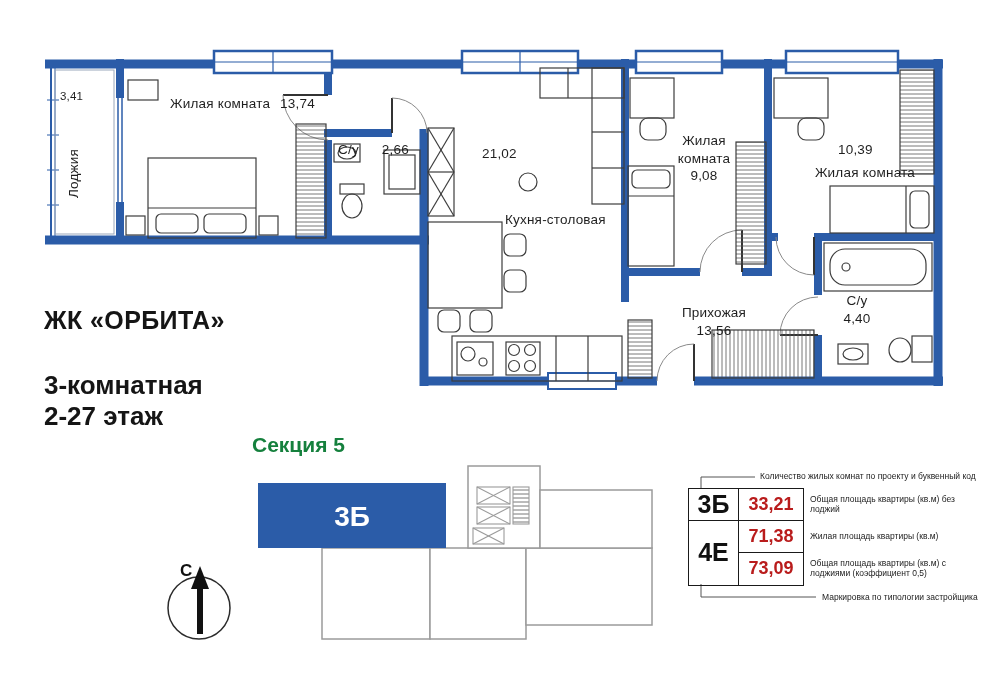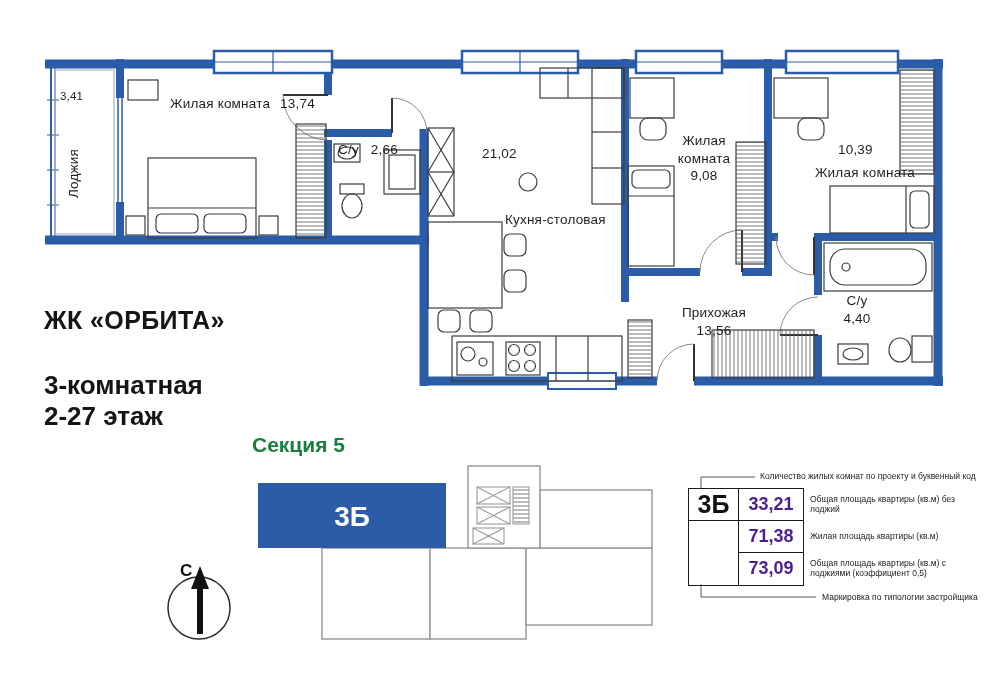--- a/index.html
+++ b/index.html
@@ -19,21 +19,21 @@
   .section-title { position:absolute; left:252px; top:433px; font-size:21px; font-weight:bold; color:#15803d; }
 
   
   .spec-table { position:absolute; left:688px; top:488px; display:flex; }
   .spec-box { display:flex; border:1.3px solid #1a1a1a; }
   .code-col { width:50px; border-right:1.3px solid #1a1a1a; display:flex; flex-direction:column; }
   .code { text-align:center; font-weight:bold; font-size:25px; color:#111; }
   .code.c1 { height:32px; line-height:31px; border-bottom:1.3px solid #1a1a1a; }
   .code.c2 { height:64px; line-height:63px; }
   .val-col { width:64px; display:flex; flex-direction:column; }
-  .val { height:32px; line-height:31px; text-align:center; font-weight:bold; font-size:18px; color:#4c1d95; border-bottom:1.3px solid #1a1a1a; }
+  .val { height:32px; line-height:31px; text-align:center; font-weight:bold; font-size:18px; color:#b91c1c; border-bottom:1.3px solid #1a1a1a; }
   .val:last-child { border-bottom:none; }
   .label-col { display:flex; flex-direction:column; margin-left:6px; width:168px; }
   .lab { height:32px; display:flex; align-items:center; font-size:8.5px; line-height:1.2; color:#222; }
   .note { position:absolute; font-size:8.5px; color:#222; white-space:nowrap; }
   .compass-letter { font-size:17px; font-weight:bold; fill:#111; font-family:"Liberation Sans",sans-serif; }
   .section-unit { font-size:28px; font-weight:bold; fill:#ffffff; font-family:"Liberation Sans",sans-serif; }
 </style>
 </head>
 <body>
 
@@ -256,21 +256,21 @@
   </svg>
 
   <div class="room-label" style="left:60px;top:90px;font-size:11.5px">3,41</div>
   <div class="room-label vertical" style="left:66px;top:198px">Лоджия</div>
 
   <div class="room-label" style="left:170px;top:96px">
     <span>Жилая комната</span><span class="area">13,74</span>
   </div>
 
   <div class="room-label" style="left:338px;top:142px">
-    <span>С/у</span><span class="area" style="margin-left:12px">2,66</span>
+    <span>С/у</span><span class="area" style="margin-left:23px">2,66</span>
   </div>
 
   <div class="room-label" style="left:482px;top:146px">21,02</div>
   <div class="room-label" style="left:505px;top:212px">Кухня-столовая</div>
 
   <div class="room-label center" style="left:662px;top:132px;width:84px">
     <div>Жилая комната</div>
     <div>9,08</div>
   </div>
 
@@ -293,20 +293,21 @@
     <div>2-27 этаж</div>
   </div>
   <div class="section-title">Секция 5</div>
 
   <div class="note" style="left:760px;top:471px">Количество жилых комнат по проекту и буквенный код</div>
 
   <div class="spec-table">
     <div class="spec-box">
       <div class="code-col">
         <div class="code c1">3Б</div>
+        <div class="code c2">4Е</div>
       </div>
       <div class="val-col">
         <div class="val">33,21</div>
         <div class="val">71,38</div>
         <div class="val">73,09</div>
       </div>
     </div>
     <div class="label-col">
       <div class="lab">Общая площадь квартиры (кв.м) без лоджий</div>
       <div class="lab">Жилая площадь квартиры (кв.м)</div>

